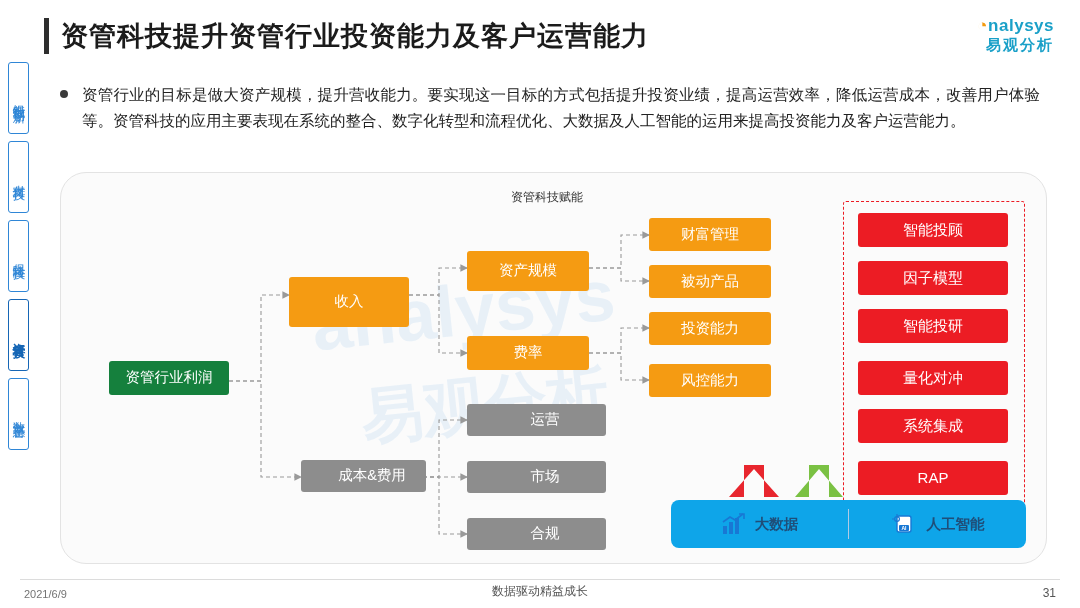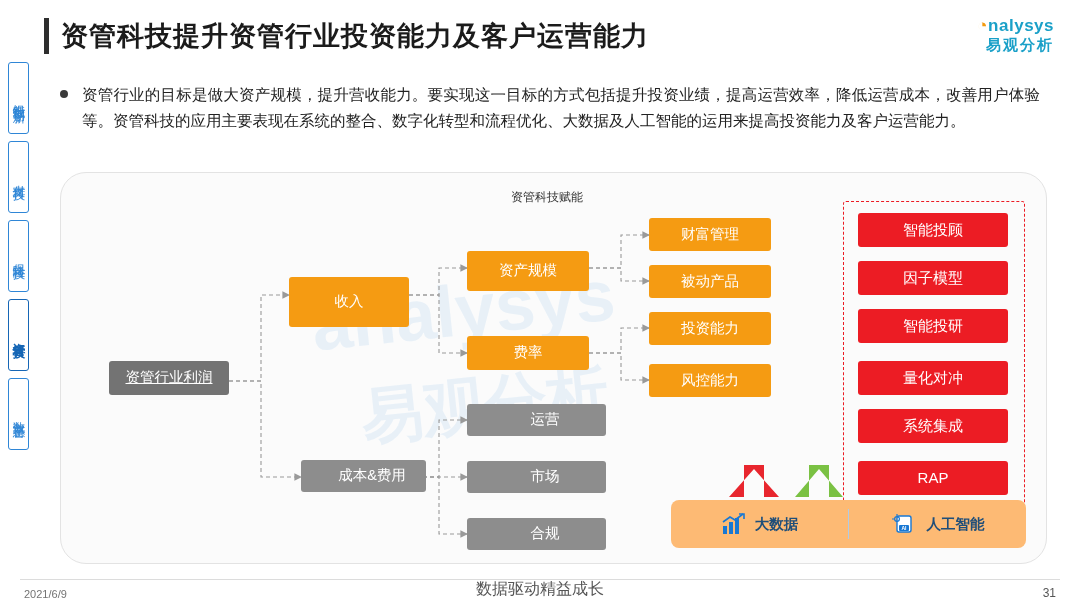--- a/index.html
+++ b/index.html
@@ -159,21 +159,21 @@
     position: absolute;
     display: flex;
     align-items: center;
     justify-content: center;
     font-size: 14.5px;
     color: #fff;
     border-radius: 3px;
     text-align: center;
     line-height: 1.2;
   }
-  .node.blue   { background: #737373; text-decoration: underline; }
+  .node.blue   { background: #15803d; }
   .node.orange { background: #f59b12; }
   .node.gray   { background: #8d8d8d; padding-left: 17px; }
   .node.red    { background: #ec1c24; font-size: 15px; }
   svg.links {
     position: absolute;
     left: 0; top: 0;
     width: 985px;
     height: 390px;
     pointer-events: none;
   }
@@ -187,21 +187,21 @@
     border: 1.6px dashed #ec1c24;
     border-radius: 3px;
   }
   
   .cap-bar {
     position: absolute;
     left: 610px;
     top: 327px;
     width: 355px;
     height: 48px;
-    background: #fdba74;
+    background: #0ea5e9;
     border-radius: 8px;
     display: flex;
     align-items: center;
   }
   .cap-item {
     flex: 1;
     display: flex;
     align-items: center;
     justify-content: center;
     gap: 10px;
@@ -220,21 +220,21 @@
     left: 24px;
     bottom: 8px;
     font-size: 11px;
     color: #737373;
   }
   .footer-center {
     position: absolute;
     left: 0; right: 0;
     bottom: 8px;
     text-align: center;
-    font-size: 16px;
+    font-size: 12px;
     color: #555;
   }
   .footer-page {
     position: absolute;
     right: 24px;
     bottom: 8px;
     font-size: 12px;
     color: #555;
   }
   .footer-rule {

